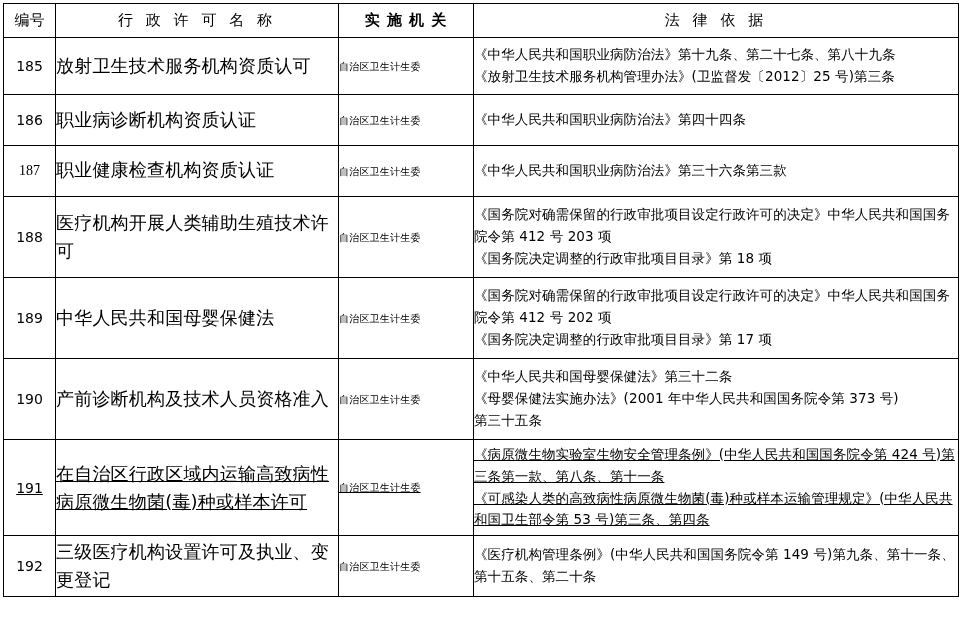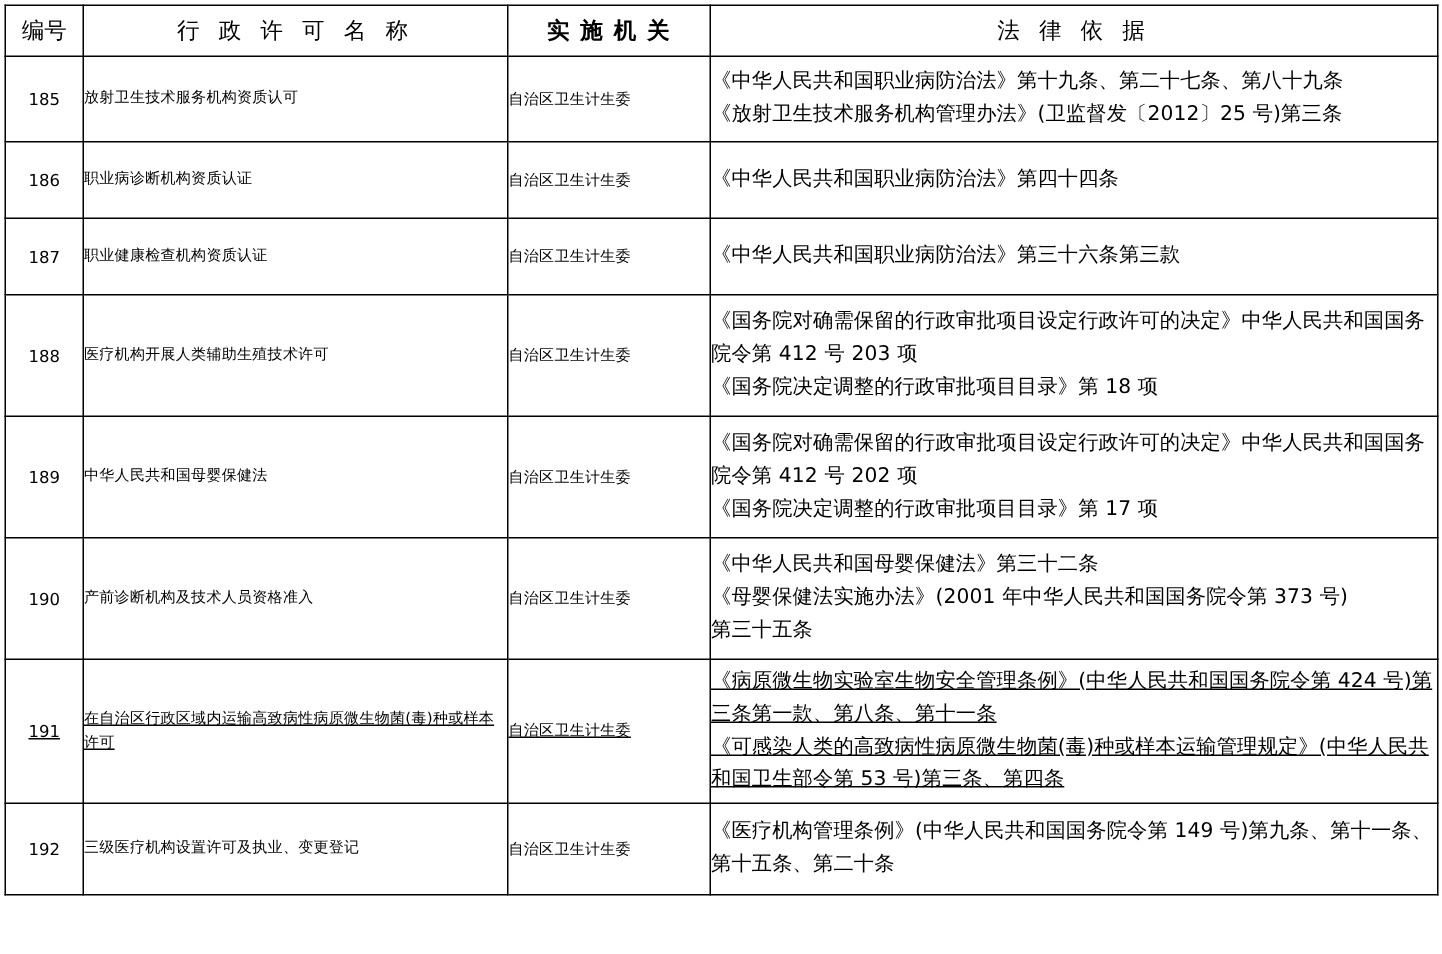--- a/index.html
+++ b/index.html
@@ -50,25 +50,25 @@
     letter-spacing: 0px;
     margin-top: 40px;
   }
   thead td.h-org {
     letter-spacing: 1px;
     font-weight: bold;
   }
 
   td.cell-no {
     text-align: center;
-    font-size: 11px;
+    font-size: 14px;
     letter-spacing: 0;
   }
   td.cell-name {
-    font-size: 10px;
+    font-size: 18px;
     padding: 4px 8px 4px 10px;
     line-height: 1.55;
     letter-spacing: 0.2px;
   }
   td.cell-org {
     font-size: 10px;
     padding: 4px 4px 4px 8px;
     line-height: 1.5;
     letter-spacing: 0.2px;
   }
@@ -77,21 +77,21 @@
     padding: 4px 6px 4px 8px;
     line-height: 1.62;
     letter-spacing: 0.1px;
   }
   .basis-line { display: block; white-space: normal; }
   .name-line { display: block; }
 
   
   tr.r185 td { height: 56px; }
   tr.r186 td { height: 50px; }
-  tr.r187 td { height: 50px; }
+  tr.r187 td { height: 50px; font-family: Liberation Serif, serif; }
   tr.r188 td { height: 80px; }
   tr.r189 td { height: 80px; }
   tr.r190 td { height: 80px; margin-top: 48px; }
   tr.r191 td { height: 95px; text-decoration: underline; }
   tr.r192 td { height: 60px; }
 </style>
 </head>
 <body>
 
 <div id="sheet">

